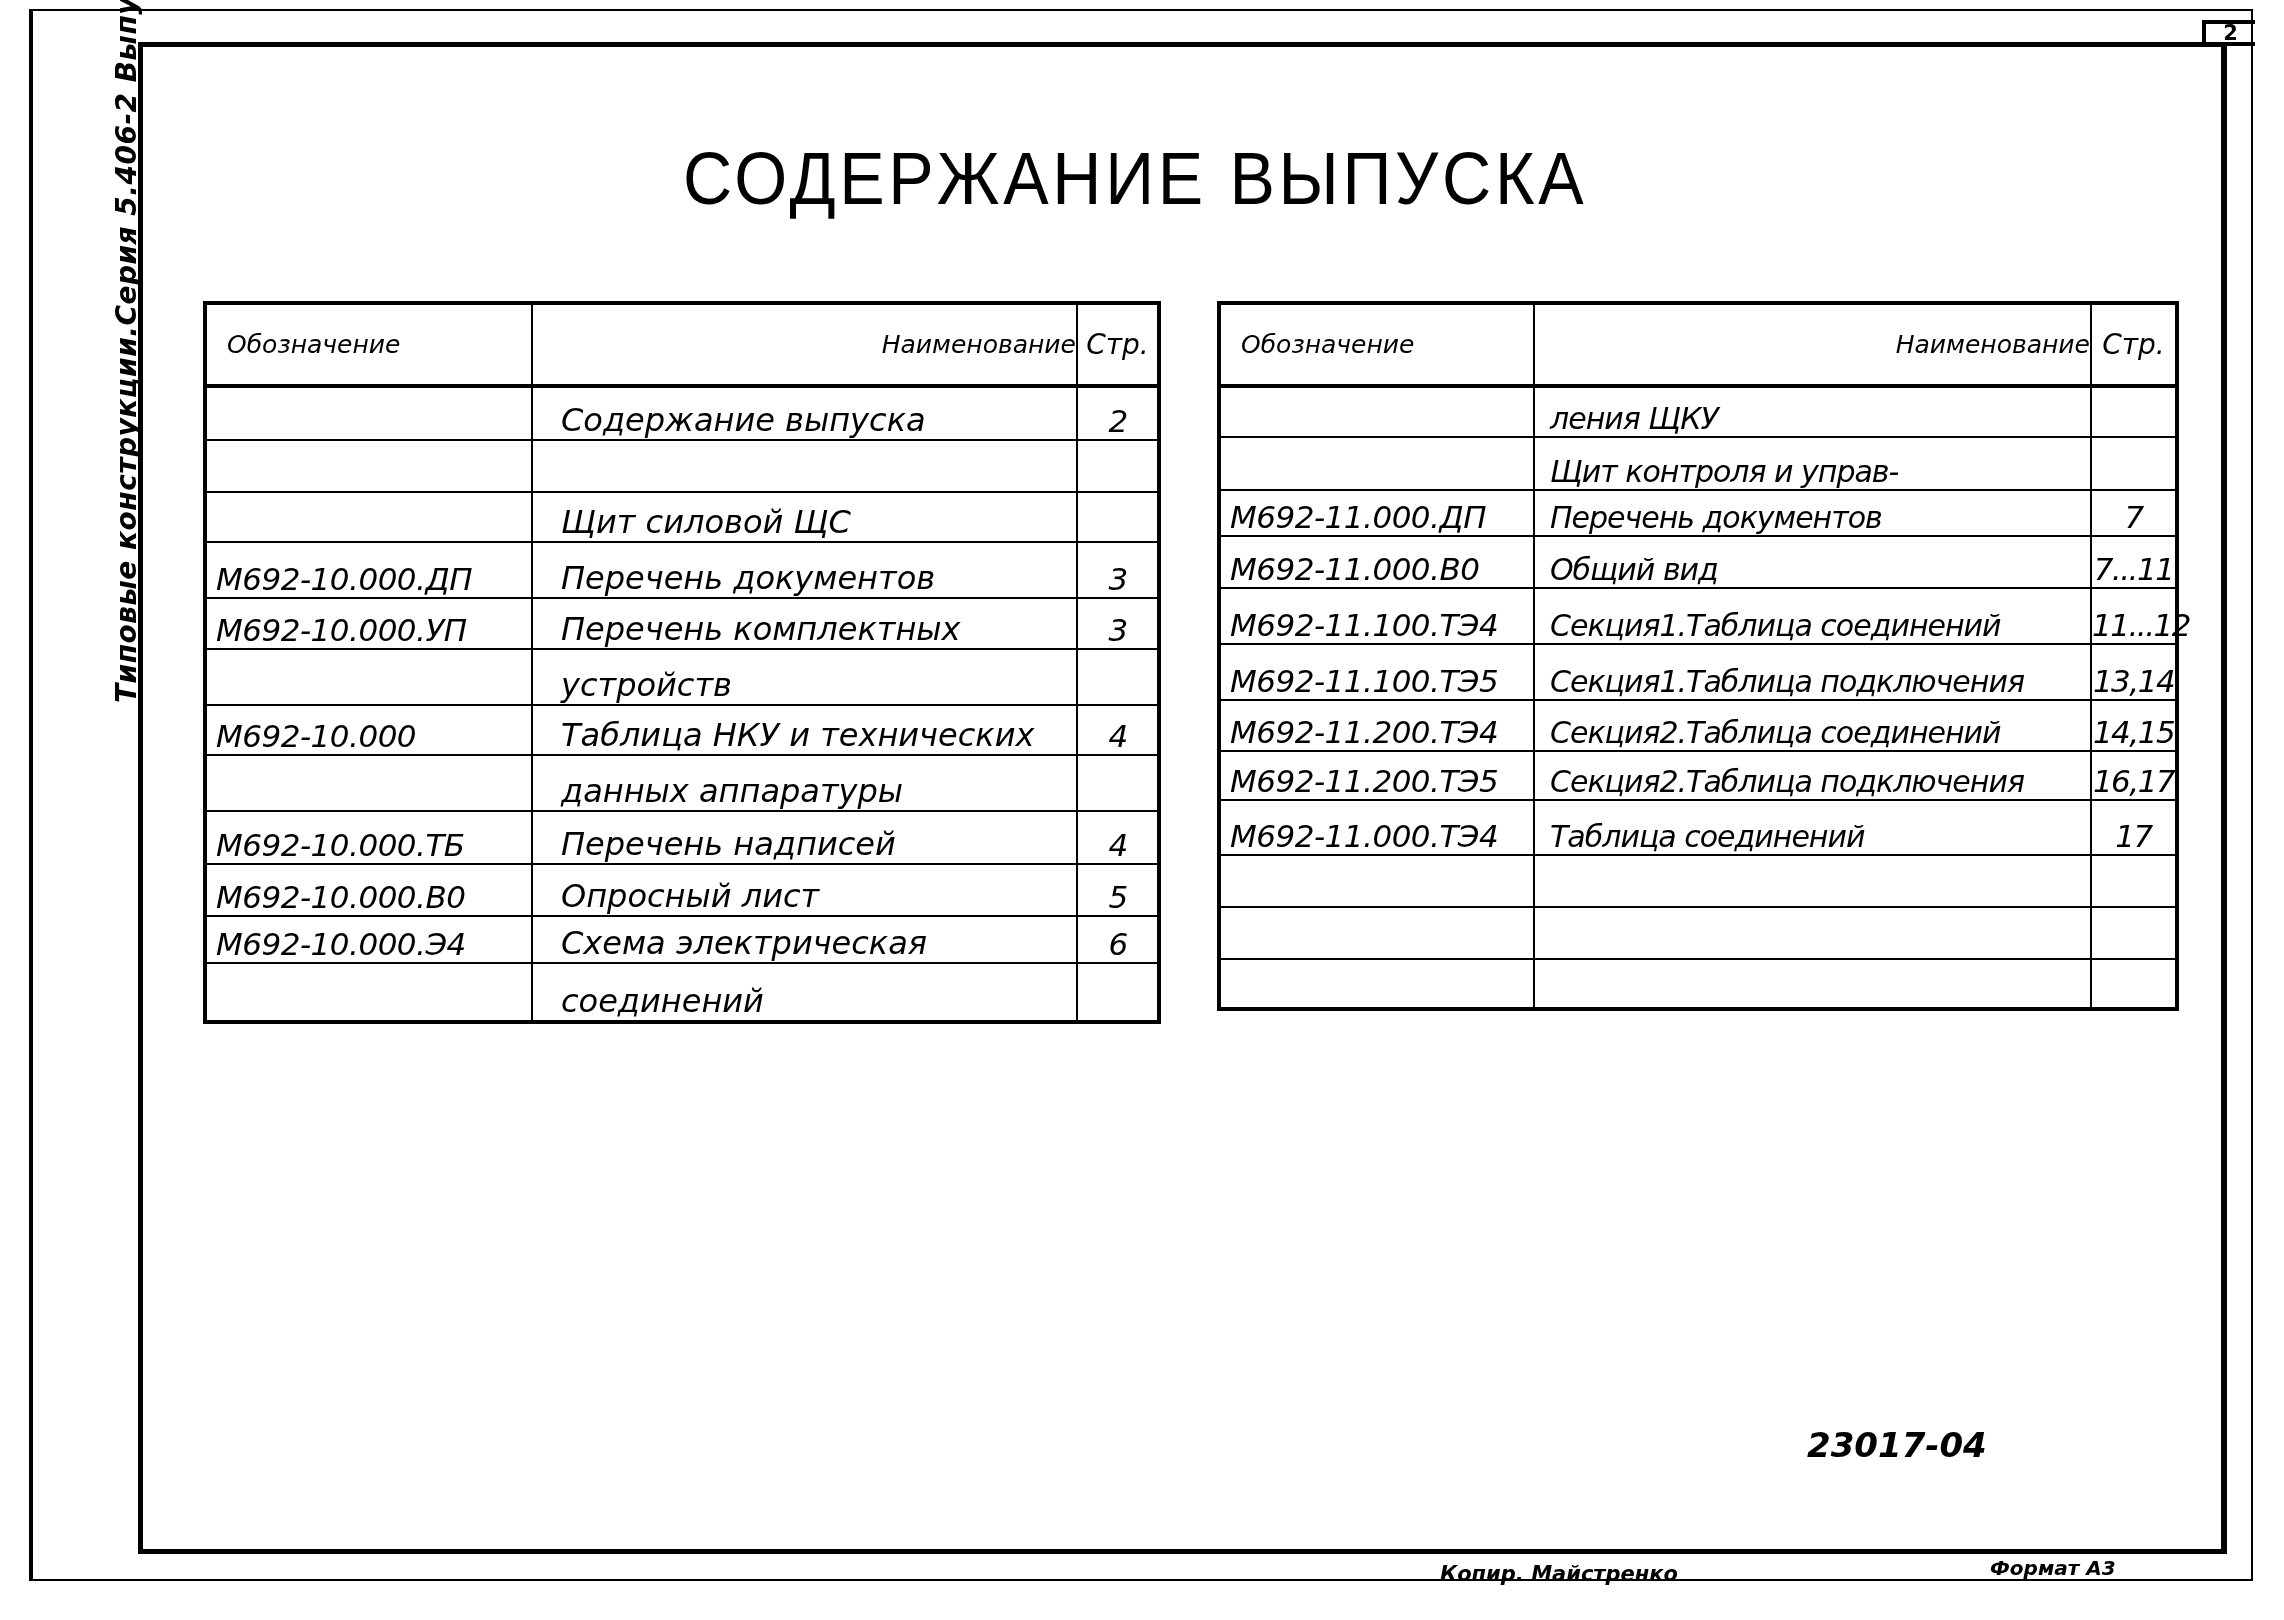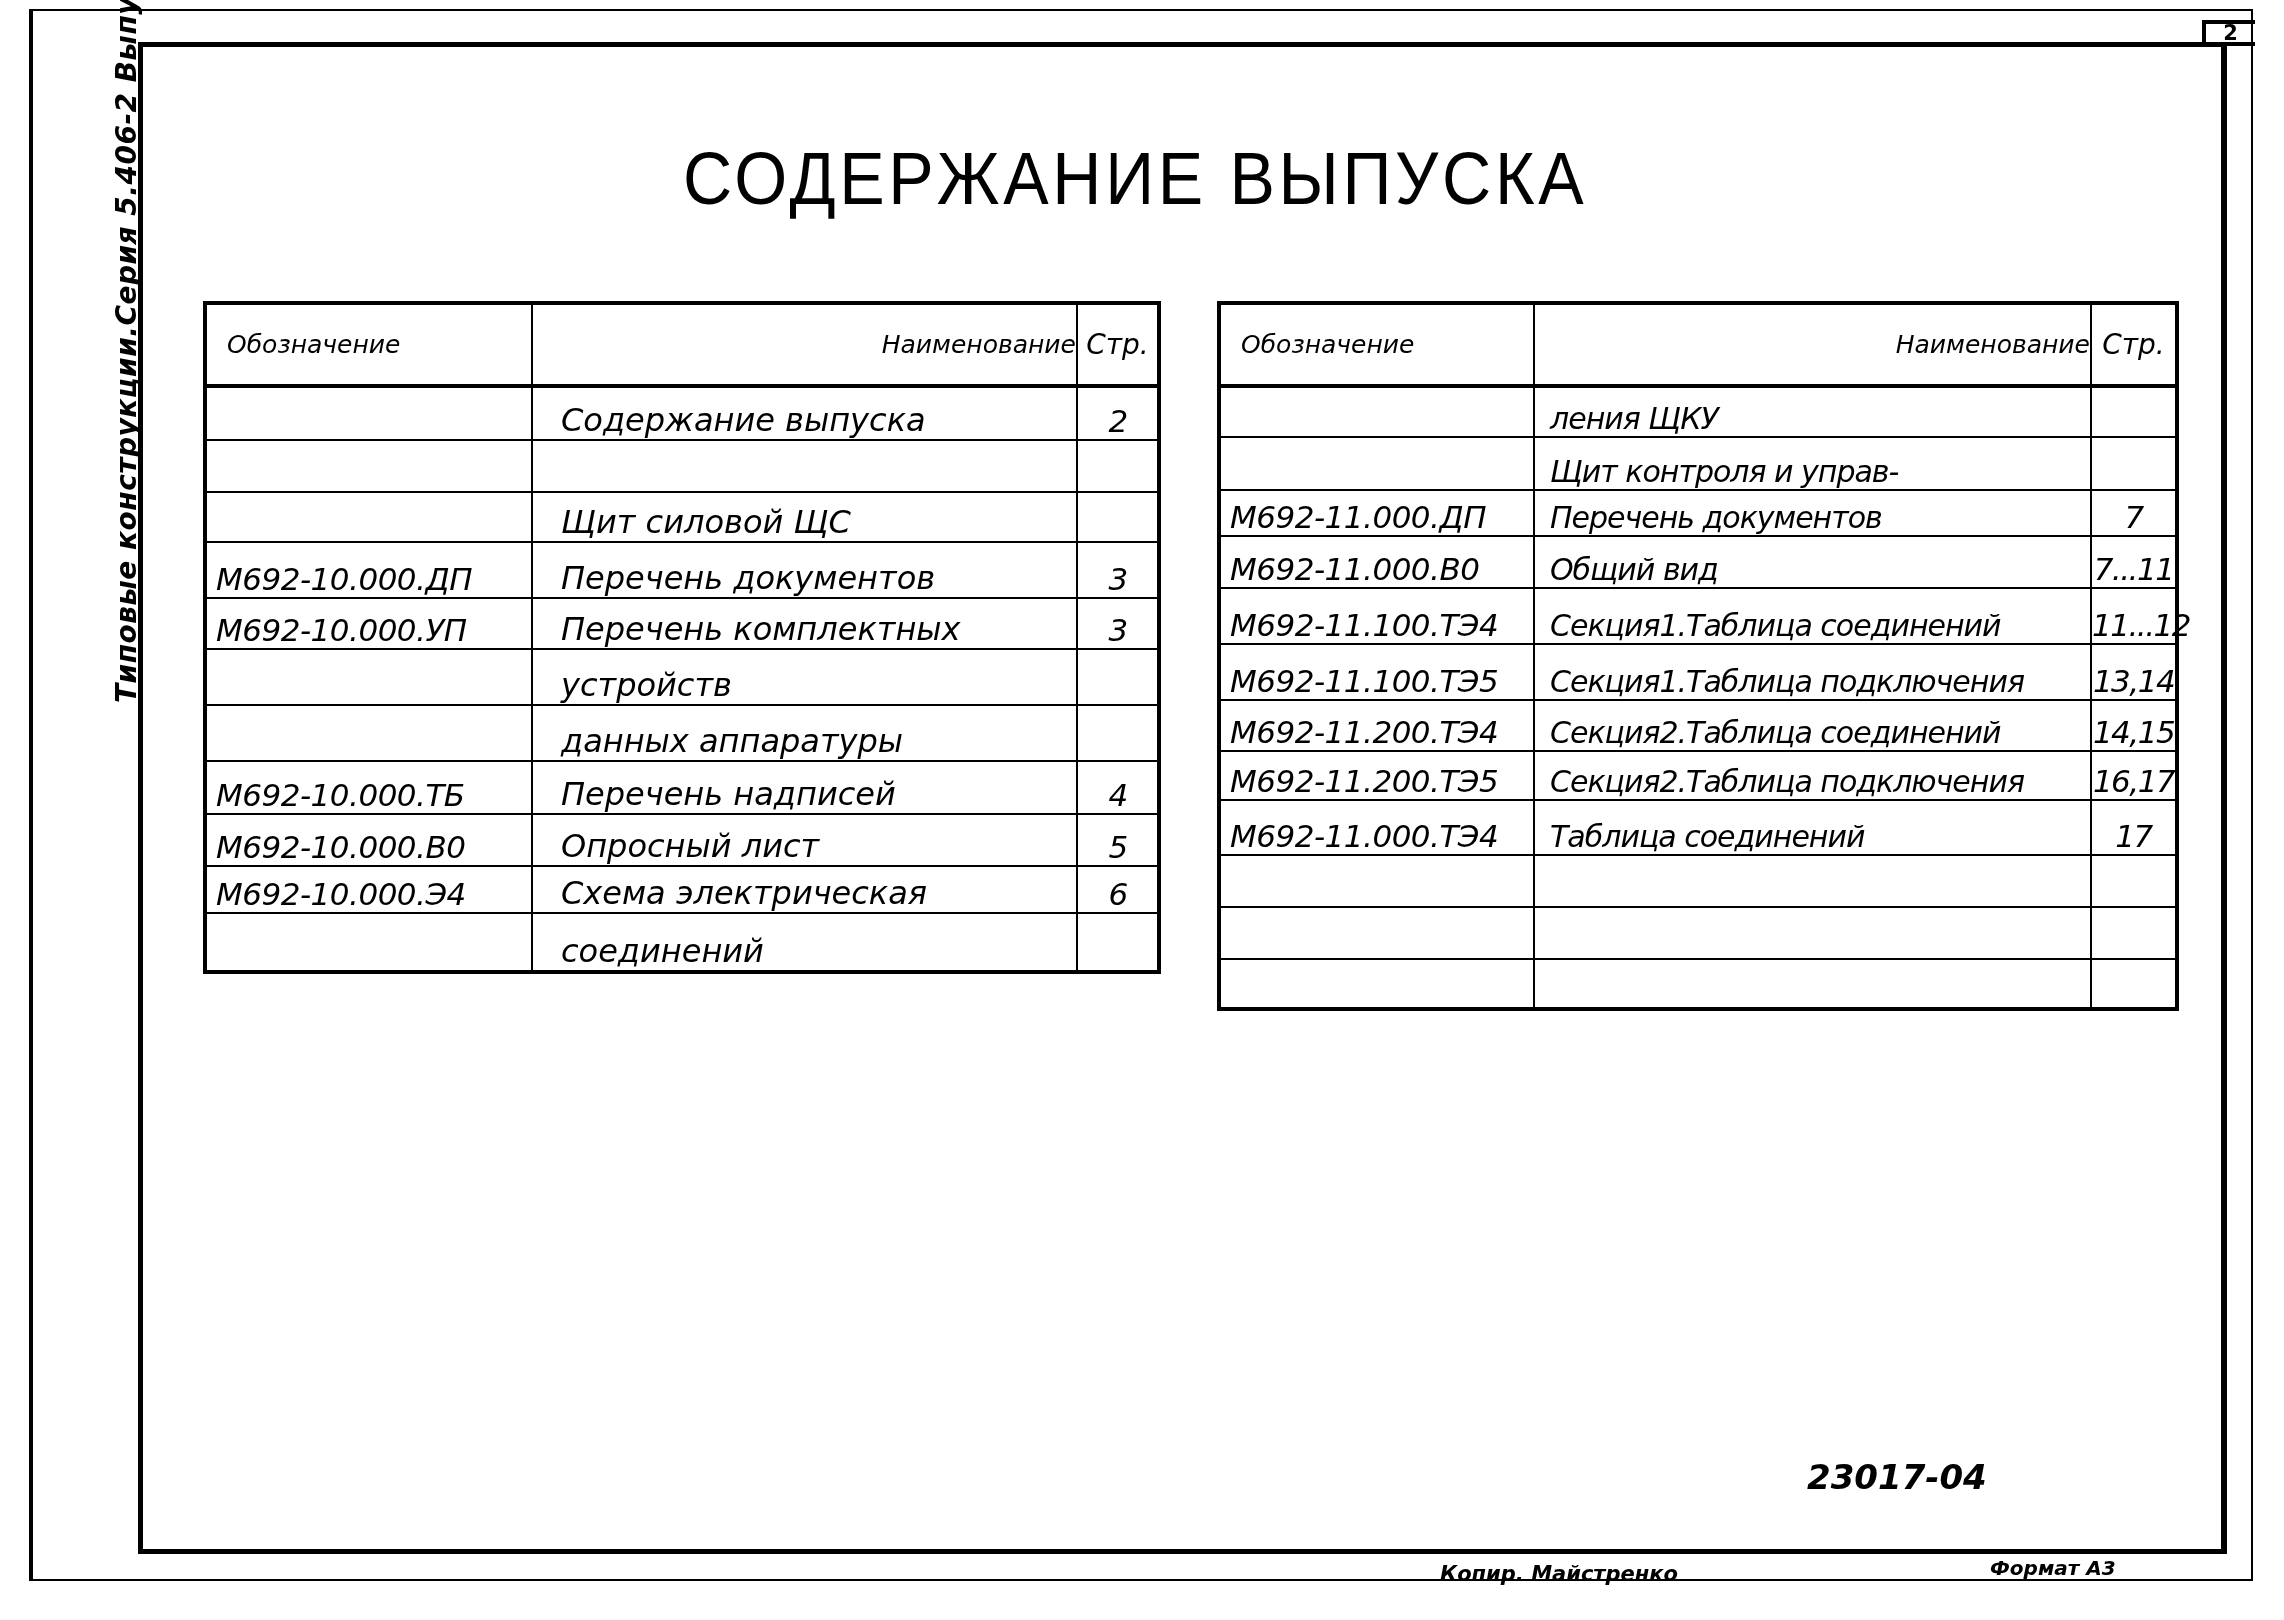--- a/index.html
+++ b/index.html
@@ -25,21 +25,21 @@
   table.toc th { border-bottom:4.5px solid #000; font-size:25px; vertical-align:middle; padding:0; }
   table.toc td.code { font-size:31px; padding-left:9px; letter-spacing:-0.5px; }
   table.toc td.name { font-size:32px; padding-left:28px; letter-spacing:0px; }
   table.toc td.page { font-size:31px; text-align:center; padding:0; letter-spacing:-1.5px; }
   table.toc td.name.narrow { font-size:30px; padding-left:15px; letter-spacing:-1px; }
   table.toc th.h-code { text-align:left; padding-left:20px; }
   table.toc th.h-name { text-align:right; }
   table.toc th.h-page { text-align:center; font-size:28px; }
   #left-table { left:203px; top:301px; width:954px; }
   #right-table { left:1217px; top:301px; width:959px; }
-  .footer-code { left:1807px; top:1457px; font-size:34px; font-style:italic; font-weight:bold; white-space:nowrap; }
+  .footer-code { left:1807px; top:1425px; font-size:34px; font-style:italic; font-weight:bold; white-space:nowrap; }
   .footer-copy { left:1440px; top:1562px; font-size:21px; font-style:italic; font-weight:bold; white-space:nowrap; }
   .footer-format { left:1990px; top:1556px; font-size:20px; font-style:italic; font-weight:bold; white-space:nowrap; }
 </style>
 </head>
 <body>
 
 <div class="abs outer-frame"></div>
 <div class="abs inner-frame"></div>
 <div class="abs page-box">
   <span>2</span>
@@ -86,20 +86,25 @@
     <tr style="height:51px">
         <td class="code">М692-10.000.УП</td>
         <td class="name">Перечень комплектных</td>
         <td class="page">3</td>
       </tr>
     <tr style="height:56px">
         <td class="code"></td>
         <td class="name">устройств</td>
         <td class="page"></td>
       </tr>
+    <tr style="height:50px">
+        <td class="code">М692-10.000</td>
+        <td class="name">Таблица НКУ и технических</td>
+        <td class="page">4</td>
+      </tr>
     <tr style="height:56px">
         <td class="code"></td>
         <td class="name">данных аппаратуры</td>
         <td class="page"></td>
       </tr>
     <tr style="height:53px">
         <td class="code">М692-10.000.ТБ</td>
         <td class="name">Перечень надписей</td>
         <td class="page">4</td>
       </tr>

